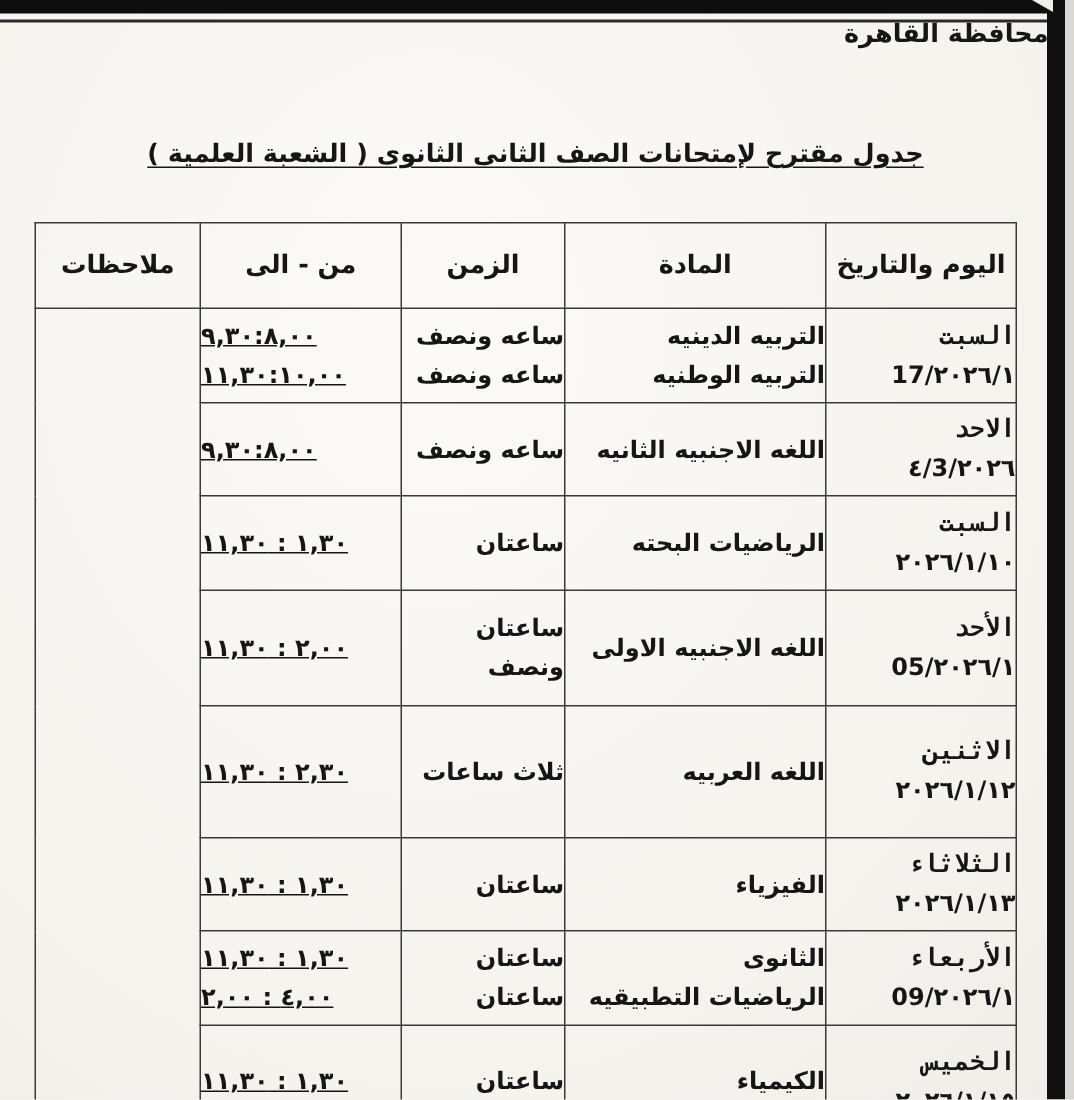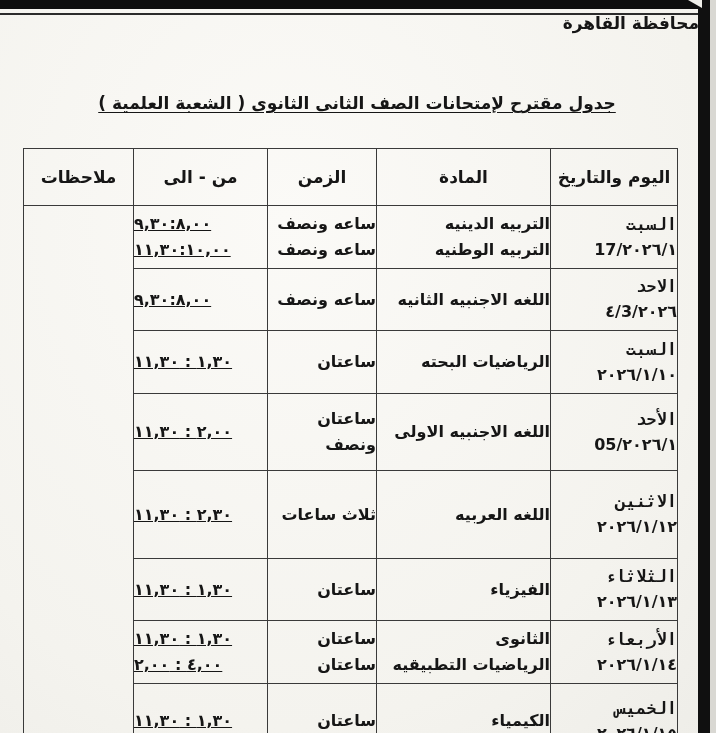--- a/index.html
+++ b/index.html
@@ -186,21 +186,21 @@
         <td>
           <div class="cell-line">ساعتان</div>
         </td>
         <td>
           <div class="time-line">١,٣٠ : ١١,٣٠</div>
         </td>
       </tr>
       <tr>
         <td>
           <div class="day-name">الأربعاء</div>
-          <div class="day-date">٢٠٢٦/١/١٤</div>
+          <div class="day-date">٢٠٢٦/١/09</div>
         </td>
         <td>
           <div class="cell-line">الثانوى</div>
           <div class="cell-line">الرياضيات التطبيقيه</div>
         </td>
         <td>
           <div class="cell-line">ساعتان</div>
           <div class="cell-line">ساعتان</div>
         </td>
         <td>

